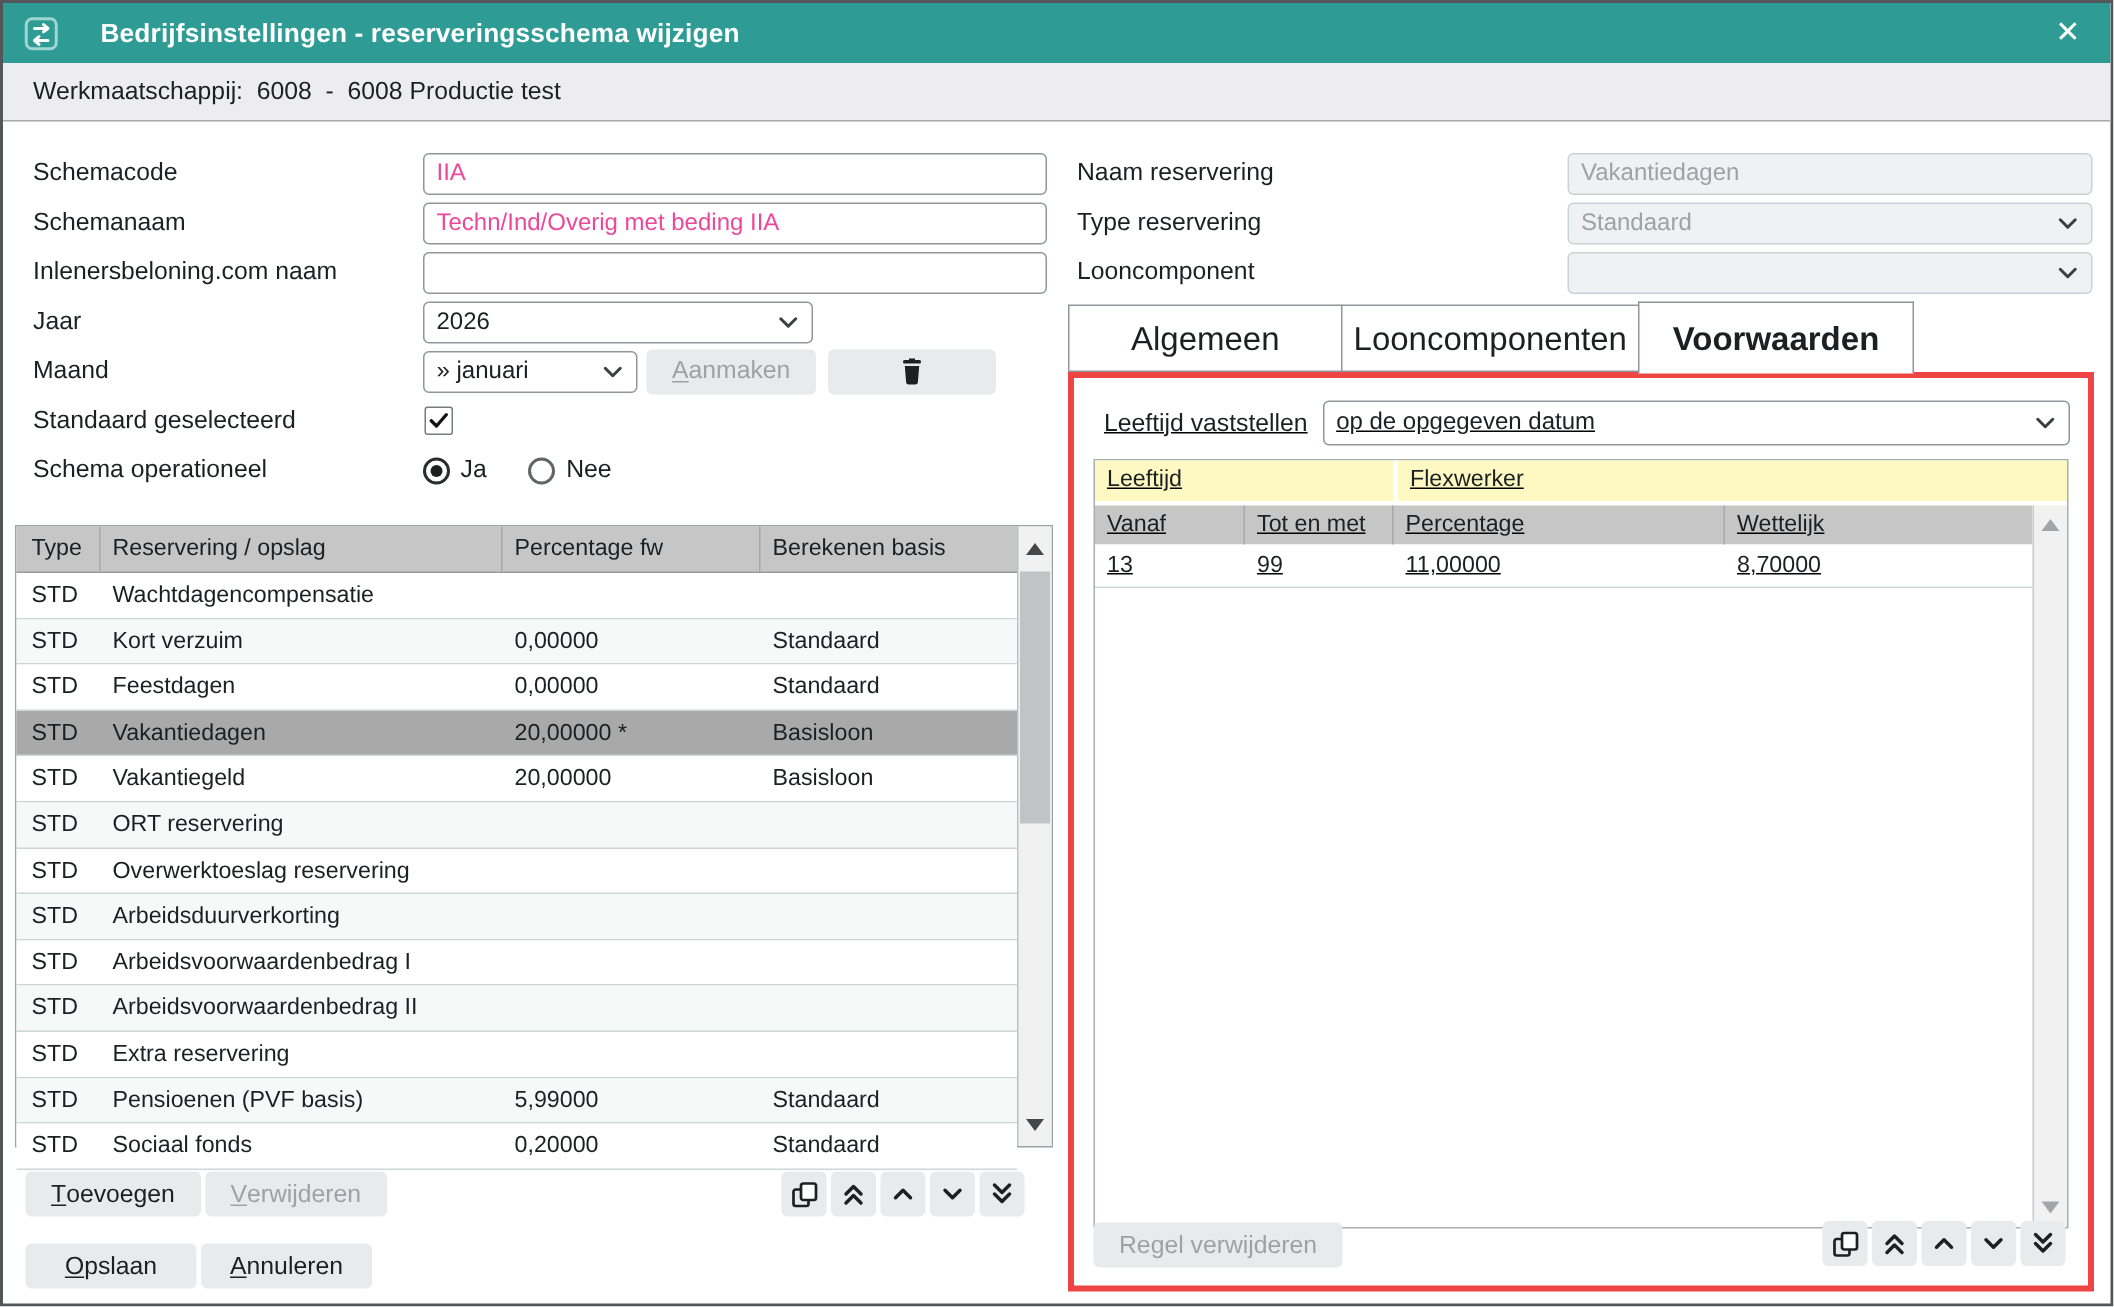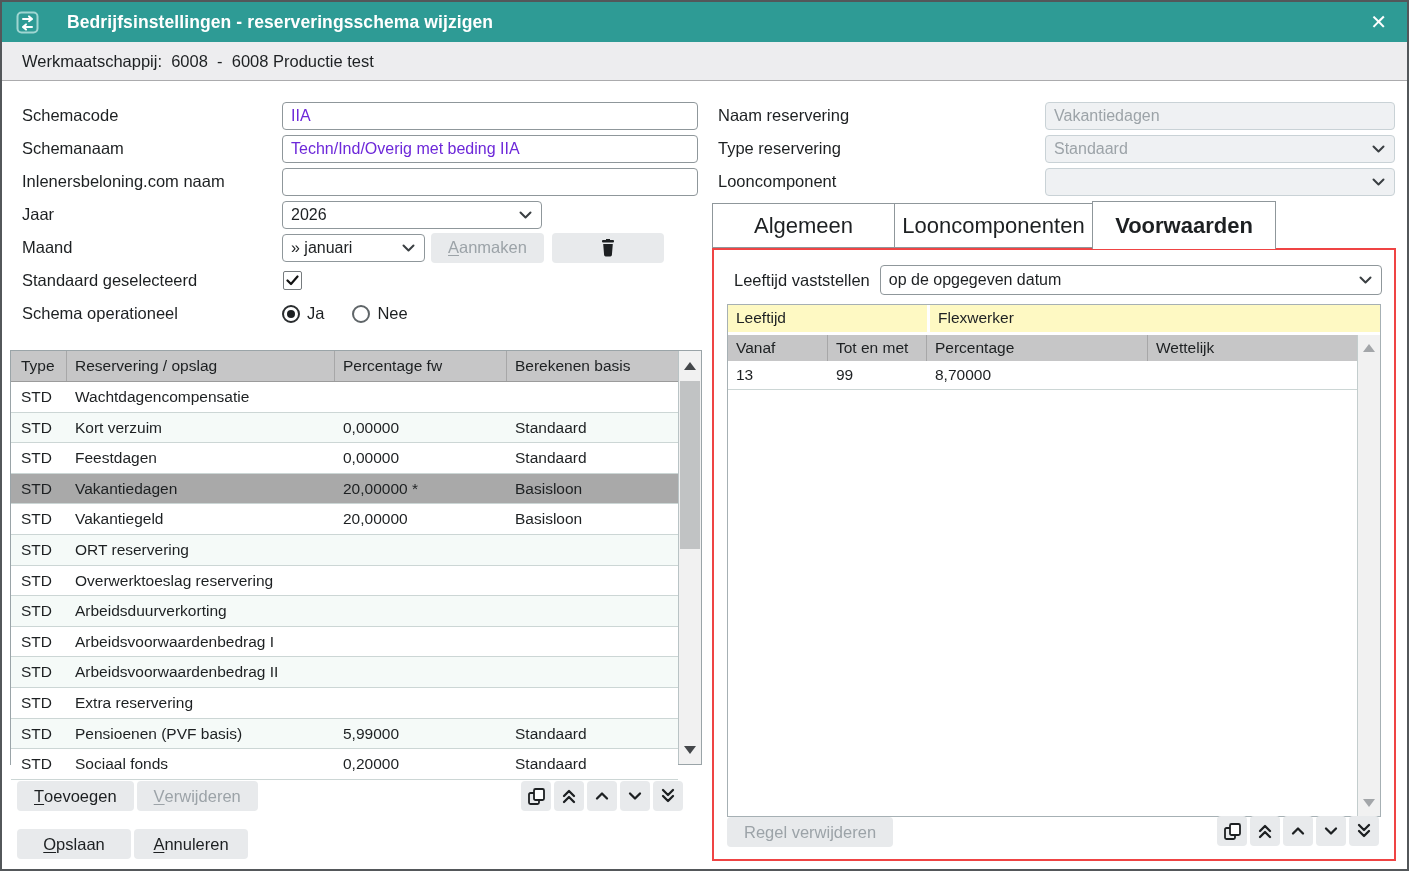--- a/index.html
+++ b/index.html
@@ -13,21 +13,21 @@
   .subtitlebar{height:39px;background:#ededef;border-bottom:1px solid #ababad;display:flex;align-items:center;padding:0 20px;font-size:16.5px;color:#1d2022;box-sizing:border-box;white-space:pre;}
 
   
   .pane{position:absolute;top:97px;}
   .left-pane{left:8px;width:688px;}
   .right-pane{left:710px;width:684px;}
   .frow{display:flex;align-items:center;height:33px;}
   .frow .lbl{font-size:16.5px;color:#1d2022;}
   .left-pane .lbl{width:260px;padding-left:12px;flex:0 0 auto;}
   .right-pane .lbl{width:327px;padding-left:6px;flex:0 0 auto;}
-  .tin{box-sizing:border-box;height:28px;border:1px solid #8f979b;border-radius:4px;padding:0 8px;font-size:16px;color:#6d28d9;font-family:inherit;background:#fff;}
+  .tin{box-sizing:border-box;height:28px;border:1px solid #8f979b;border-radius:4px;padding:0 8px;font-size:16px;color:#ec4899;font-family:inherit;background:#fff;}
   .tin.wide{width:418px;}
   .tin:disabled,.tin.disabled{background:#eff1f3;border-color:#c9d2d6;color:#9ca3a8;}
   .sel{box-sizing:border-box;height:28px;border:1px solid #8f979b;border-radius:4px;background:#fff;display:flex;align-items:center;padding:0 26px 0 8px;font-size:16px;color:#1d2022;position:relative;cursor:pointer;}
   .sel .chev{position:absolute;right:9px;top:50%;margin-top:-4px;}
   .sel.disabled{background:#eff1f3;border-color:#c9d2d6;color:#9ca3a8;}
   .btn{box-sizing:border-box;height:30px;background:#e8eaec;border:none;border-radius:4px;padding:0 17px;font-size:16.5px;color:#1d2022;font-family:inherit;cursor:pointer;display:inline-flex;align-items:center;justify-content:center;}
   .btn.disabled{color:#9ca3a8;cursor:default;}
   .iconbtn{box-sizing:border-box;width:30px;height:30px;background:#e8eaec;border:none;border-radius:4px;display:inline-flex;align-items:center;justify-content:center;cursor:pointer;padding:0;}
   .chk{width:19px;height:19px;box-sizing:border-box;border:1px solid #767b7e;border-radius:2px;background:#fff;display:inline-flex;align-items:center;justify-content:center;margin-left:1px;cursor:pointer;}
   .radio{width:18px;height:18px;box-sizing:border-box;border:2px solid #5f6568;border-radius:50%;display:inline-block;position:relative;background:#fff;}
@@ -67,21 +67,21 @@
   .save-row .btn{margin-right:3px;min-width:114px;}
 
   
   .right-pane .fld{width:350px;margin-left:auto;margin-right:1px;}
   .tabs{display:flex;align-items:flex-end;height:48px;margin-top:2px;position:relative;z-index:2;}
   .tab{box-sizing:border-box;height:45px;border:1px solid #8f979b;background:#fff;display:flex;align-items:center;justify-content:center;font-size:22px;color:#1d2022;cursor:pointer;margin-right:-1px;}
   .tab.t0{width:183px;}
   .tab.t1{width:199px;}
   .tab.t2{width:184px;}
   .tab.active{height:48px;font-weight:700;border-bottom:none;margin-bottom:-1px;background:#fff;}
-  .tab-panel{position:relative;box-sizing:border-box;border:2px solid #ef4444;height:613px;background:#fff;z-index:1;}
+  .tab-panel{position:relative;box-sizing:border-box;border:4px solid #ef4444;height:613px;background:#fff;z-index:1;text-decoration:underline;}
   .leeftijd-row{display:flex;align-items:center;margin:15px 12px 0 20px;}
   .leeftijd-row .llbl{font-size:16.5px;color:#1d2022;flex:0 0 auto;}
   .leeftijd-row .sel{flex:1;margin-left:10px;height:30px;}
 
   
   .vw-table{position:relative;margin:9px 13px 0 13px;height:513px;box-sizing:border-box;border:1px solid #a6b0b4;background:#fff;font-size:15.5px;color:#1d2022;}
   .vw-ghead{display:grid;grid-template-columns:199px 1fr;height:27px;background:#fef9c3;border-bottom:3px solid #fff;}
   .vw-ghead .gc{line-height:26px;padding-left:8px;box-sizing:border-box;}
   .vw-ghead .gc + .gc{border-left:3px solid #fff;}
   .vw-shead{display:grid;grid-template-columns:100px 99px 221px 1fr;height:26px;background:#c6c6c7;margin-right:23px;}
@@ -398,20 +398,21 @@
         <div class="vw-shead">
           <div class="hc">Vanaf</div>
           <div class="hc">Tot en met</div>
           <div class="hc">Percentage</div>
           <div class="hc">Wettelijk</div>
         </div>
 
           <div class="vw-row">
             <div class="tc">13</div>
             <div class="tc">99</div>
+            <div class="tc">11,00000</div>
             <div class="tc">8,70000</div>
           </div>
 
         <div class="vw-scrollbar">
           <div class="sbtn up" style="height:26px">
               <span class="tri-up tri-gray"></span>
             </div>
           <div class="sbtn down" style="height:26px">
               <span class="tri-down tri-gray"></span>
             </div>

